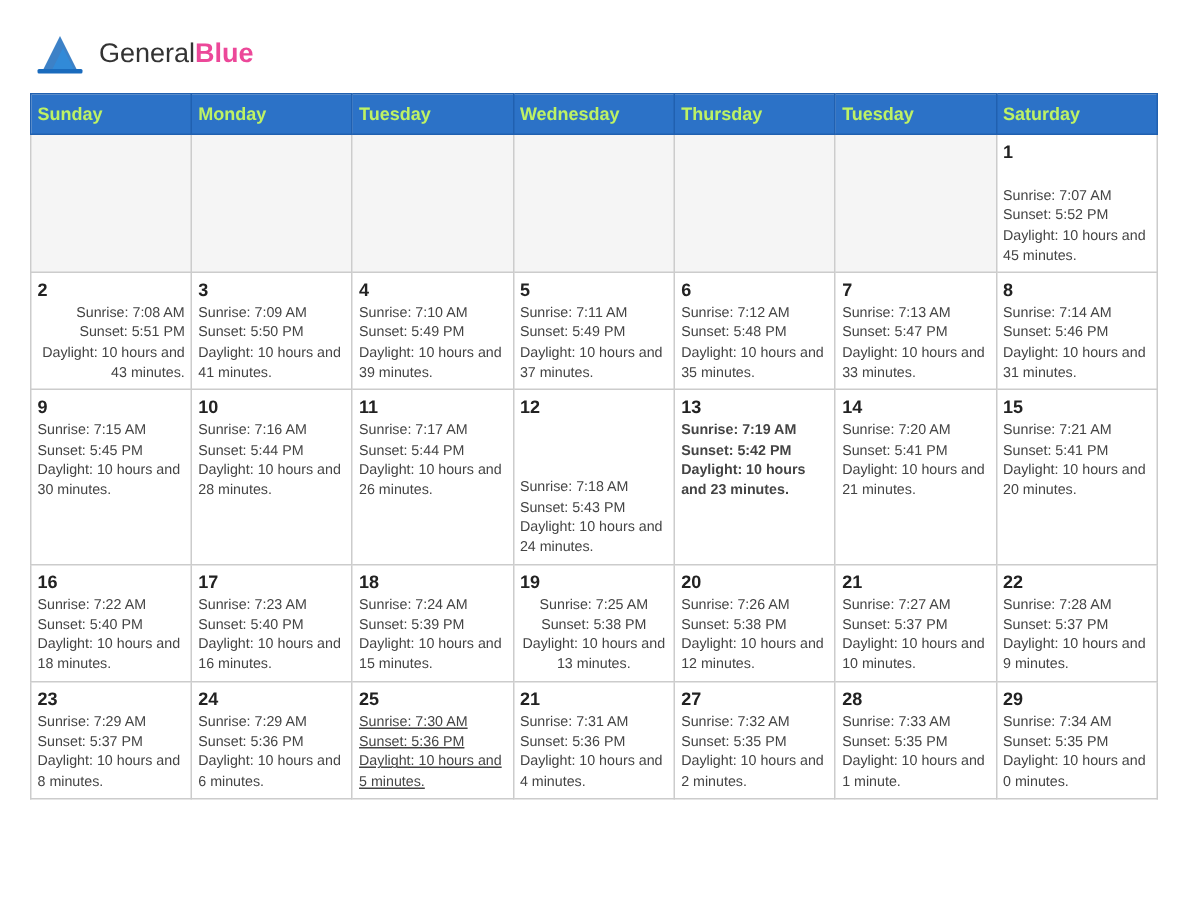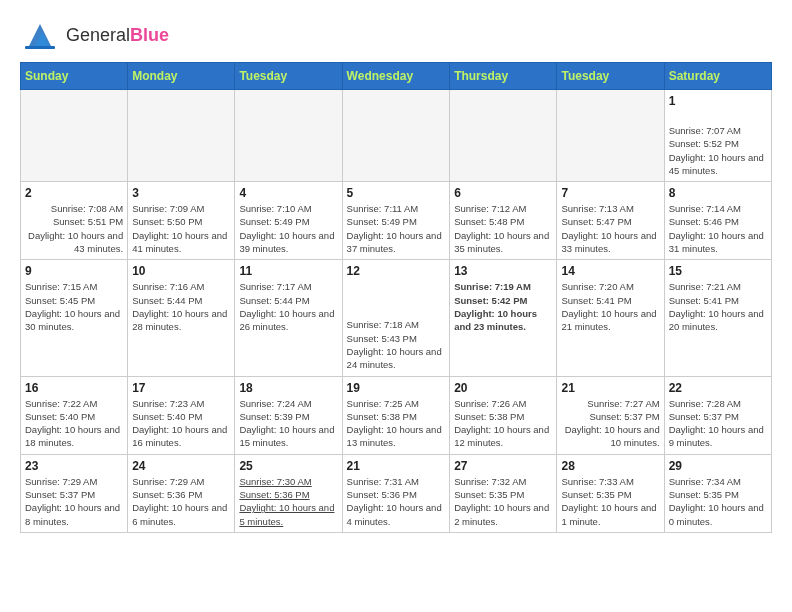--- a/index.html
+++ b/index.html
@@ -235,33 +235,33 @@
 Daylight: 10 hours and 16 minutes.</div>
         </td>
         <td>
           <span class="day-num">18</span>
           <div class="day-info" style="white-space: pre-line;">Sunrise: 7:24 AM
 Sunset: 5:39 PM
 Daylight: 10 hours and 15 minutes.</div>
         </td>
         <td>
           <span class="day-num">19</span>
-          <div class="day-info" style="white-space: pre-line;">Sunrise: 7:25 AM
+          <div class="day-info" style="white-space: pre-line; text-align: center;">Sunrise: 7:25 AM
 Sunset: 5:38 PM
 Daylight: 10 hours and 13 minutes.</div>
         </td>
         <td>
           <span class="day-num">20</span>
           <div class="day-info" style="white-space: pre-line;">Sunrise: 7:26 AM
 Sunset: 5:38 PM
 Daylight: 10 hours and 12 minutes.</div>
         </td>
         <td>
           <span class="day-num">21</span>
-          <div class="day-info" style="white-space: pre-line; text-align: right;">Sunrise: 7:27 AM
+          <div class="day-info" style="white-space: pre-line;">Sunrise: 7:27 AM
 Sunset: 5:37 PM
 Daylight: 10 hours and 10 minutes.</div>
         </td>
         <td>
           <span class="day-num">22</span>
           <div class="day-info" style="white-space: pre-line;">Sunrise: 7:28 AM
 Sunset: 5:37 PM
 Daylight: 10 hours and 9 minutes.</div>
         </td>
       </tr>

